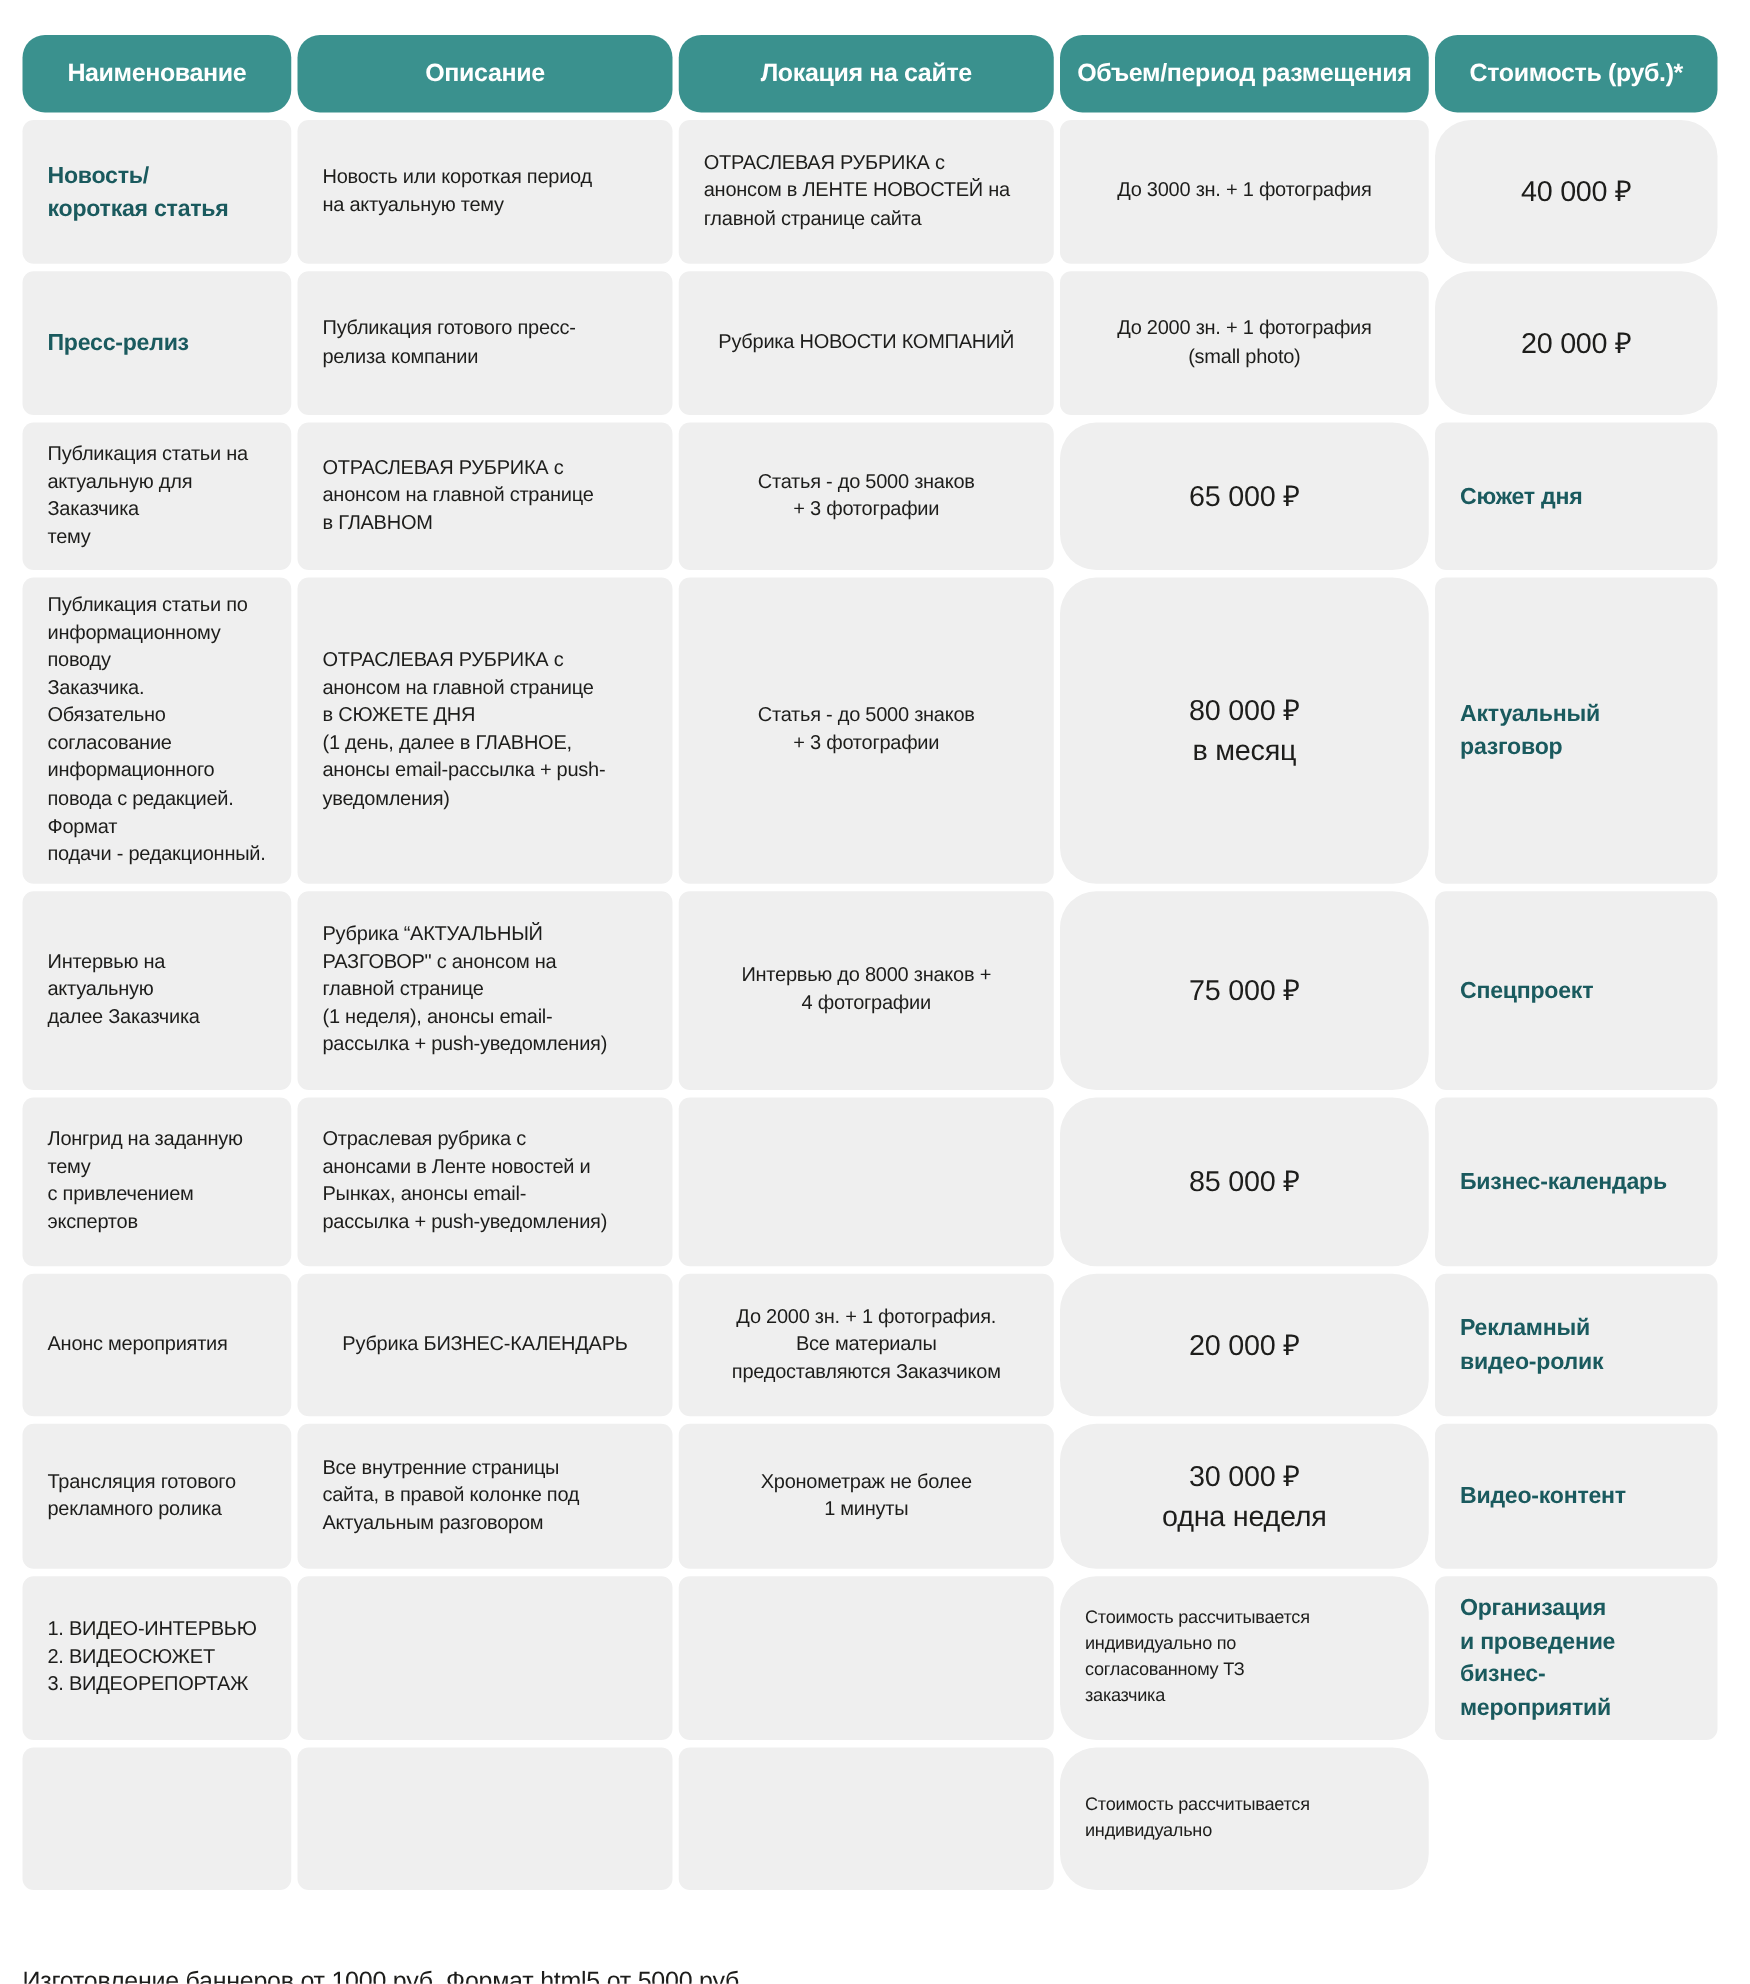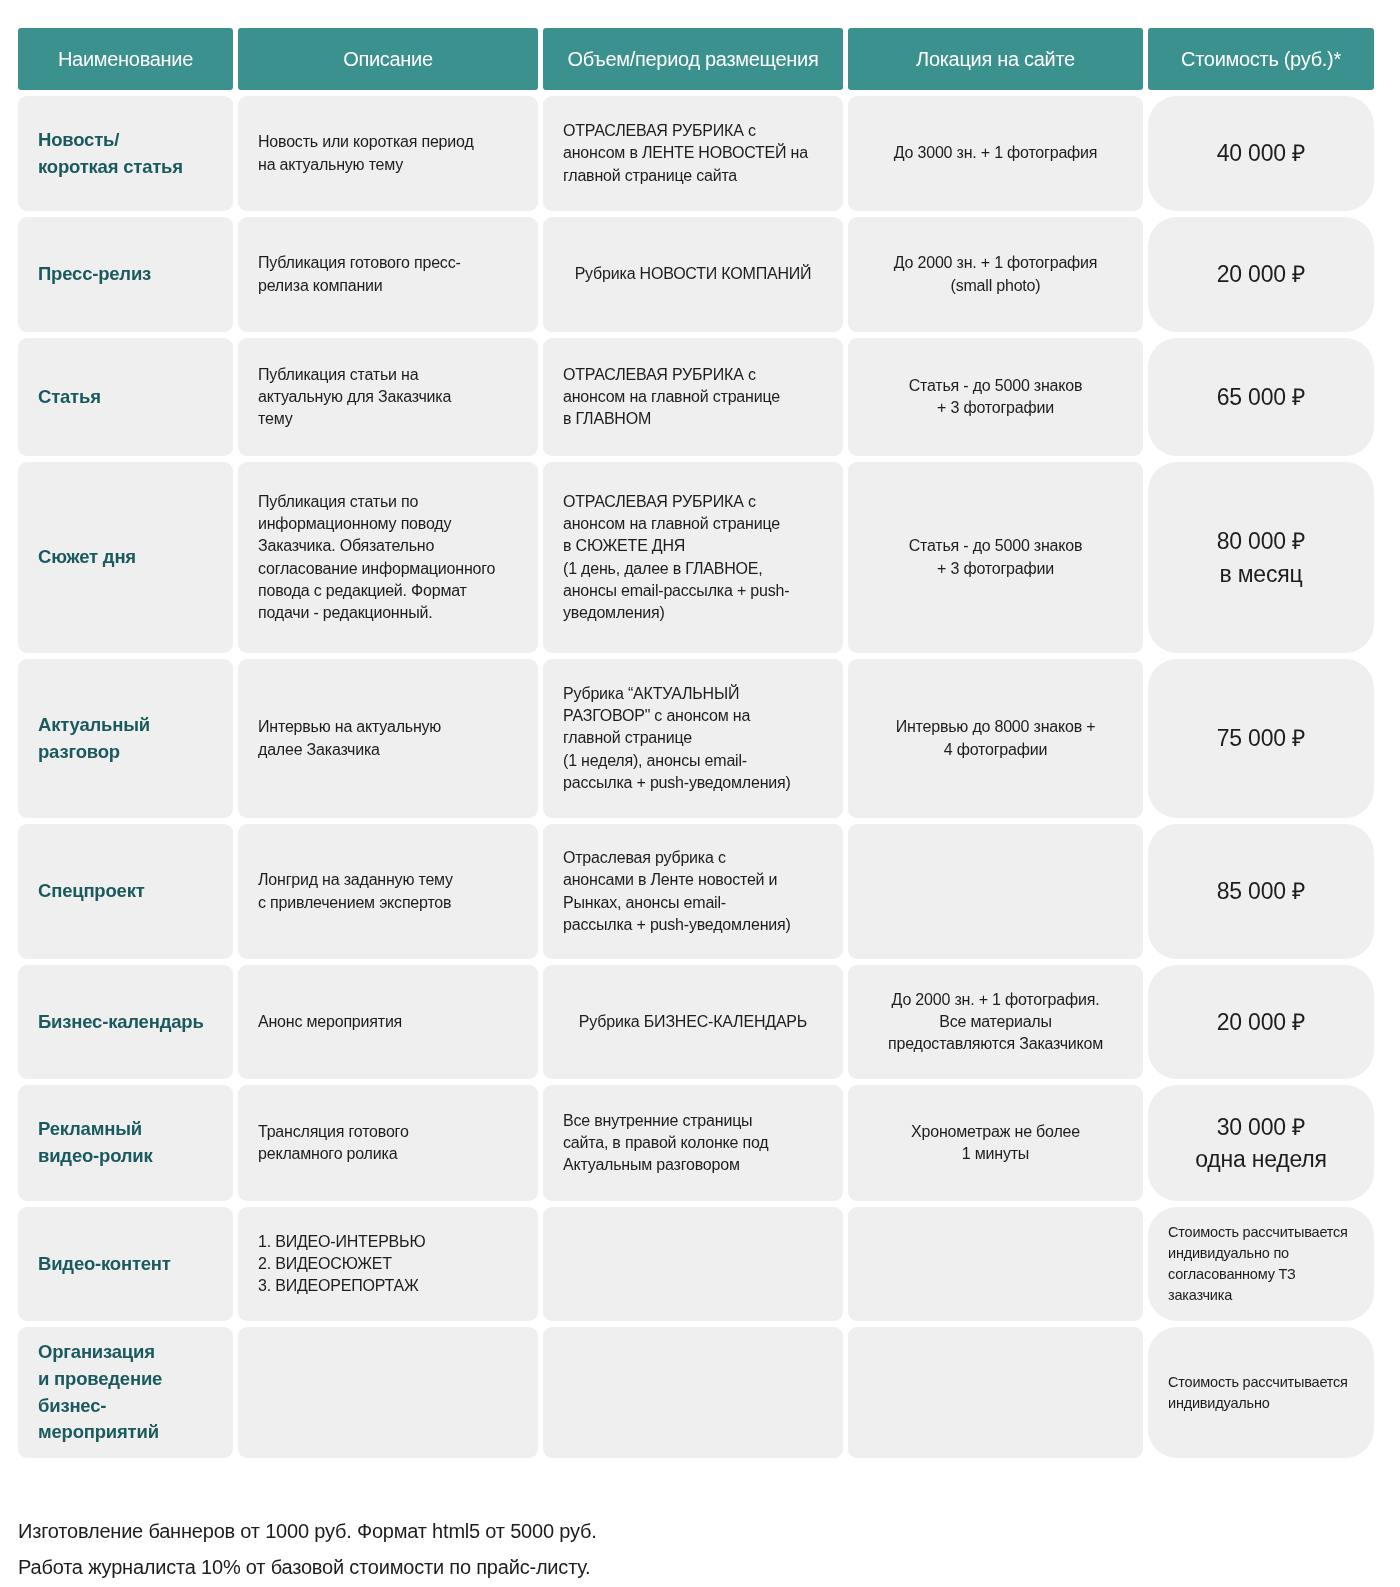--- a/index.html
+++ b/index.html
@@ -23,27 +23,27 @@
     grid-template-rows: 62px
       minmax(115px, auto) minmax(115px, auto) minmax(118px, auto)
       minmax(191px, auto) minmax(159px, auto) minmax(135px, auto)
       minmax(114px, auto) minmax(116px, auto) minmax(114px, auto)
       minmax(114px, auto);
     gap: 6px 5px;
   }
   .hcell {
     background: #3a918e;
     color: #ffffff;
-    border-radius: 3px;
+    border-radius: 18px;
     display: flex;
     align-items: center;
     justify-content: center;
     text-align: center;
     font-size: 20px;
-    font-weight: normal;
+    font-weight: bold;
     letter-spacing: -0.3px;
     padding: 4px 8px;
   }
   .cell {
     background: #efefef;
     border-radius: 9px;
     display: flex;
     align-items: center;
     padding: 12px 20px;
     font-size: 16px;
@@ -88,43 +88,42 @@
 </style>
 </head>
 <body>
 
 <div class="page">
 
   <div class="price-table">
 
     <div class="hcell">Наименование</div>
     <div class="hcell">Описание</div>
+    <div class="hcell">Локация на сайте</div>
     <div class="hcell">Объем/период размещения</div>
-    <div class="hcell">Локация на сайте</div>
     <div class="hcell">Стоимость (руб.)*</div>
 
     <div class="cell c-name">Новость/
 короткая статья</div>
     <div class="cell c-desc">Новость или короткая период
 на актуальную тему</div>
     <div class="cell c-loc">ОТРАСЛЕВАЯ РУБРИКА с
 анонсом в ЛЕНТЕ НОВОСТЕЙ на
 главной странице сайта</div>
     <div class="cell c-vol">До 3000 зн. + 1 фотография</div>
     <div class="cell c-price">40 000 ₽</div>
 
     <div class="cell c-name">Пресс-релиз</div>
     <div class="cell c-desc">Публикация готового пресс-
 релиза компании</div>
     <div class="cell c-loc center">Рубрика НОВОСТИ КОМПАНИЙ</div>
     <div class="cell c-vol">До 2000 зн. + 1 фотография
 (small photo)</div>
     <div class="cell c-price">20 000 ₽</div>
 
-    <div class="cell c-name">Статья</div>
     <div class="cell c-desc">Публикация статьи на
 актуальную для Заказчика
 тему</div>
     <div class="cell c-loc">ОТРАСЛЕВАЯ РУБРИКА с
 анонсом на главной странице
 в ГЛАВНОМ</div>
     <div class="cell c-vol">Статья - до 5000 знаков
 + 3 фотографии</div>
     <div class="cell c-price">65 000 ₽</div>
 

